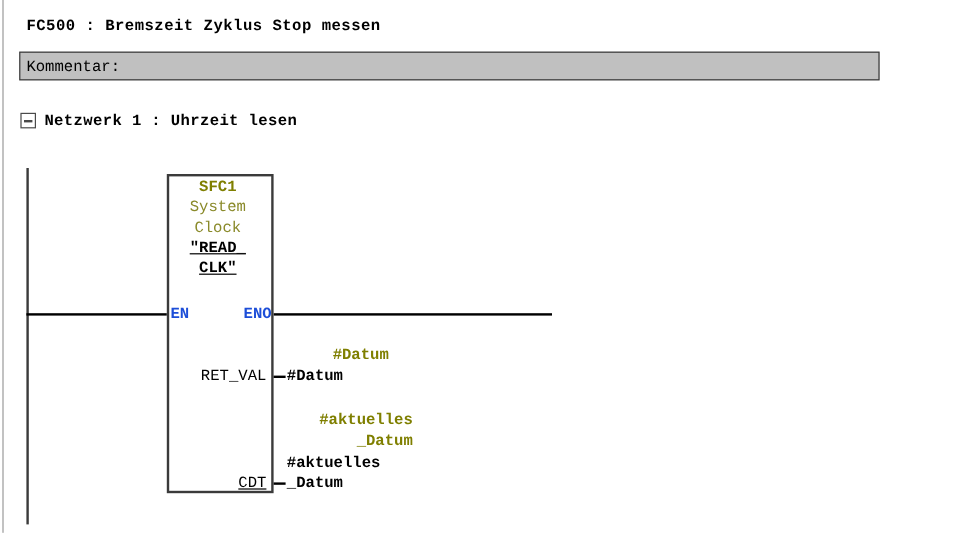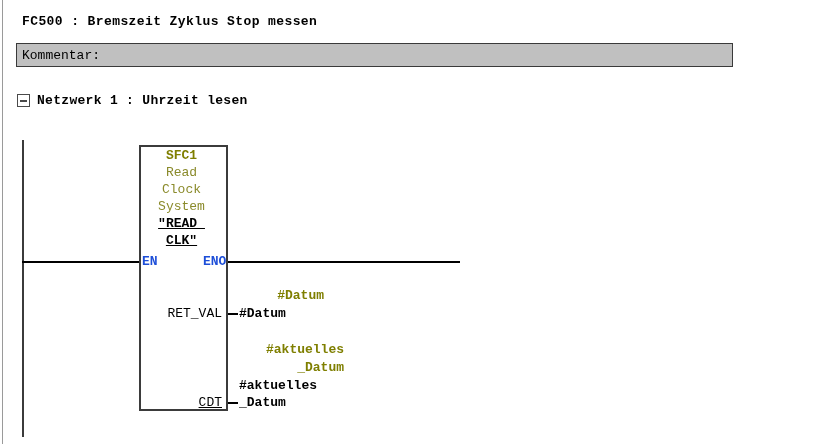--- a/index.html
+++ b/index.html
@@ -232,23 +232,22 @@
 <div class="ladder">
 
   <div class="power-rail"></div>
   <div class="rung-in"></div>
   <div class="rung-out"></div>
 
   <div class="fb-box"></div>
 
   <div class="fb-head">
     <div class="t-name">SFC1</div>
-    <div class="t-desc">Read</div>
+    <div class="t-desc">System</div>
     <div class="t-desc">Clock</div>
-    <div class="t-desc">System</div>
     <div class="t-symbol">"READ_</div>
     <div class="t-symbol">CLK"</div>
   </div>
 
   <div class="pin-label pin-en">EN</div>
   <div class="pin-label pin-eno">ENO</div>
 
   <div class="pin-right-label pin-retval">RET_VAL</div>
   <div class="pin-stub stub-retval"></div>
   <div class="symbol-comment sym-retval">#Datum</div>

